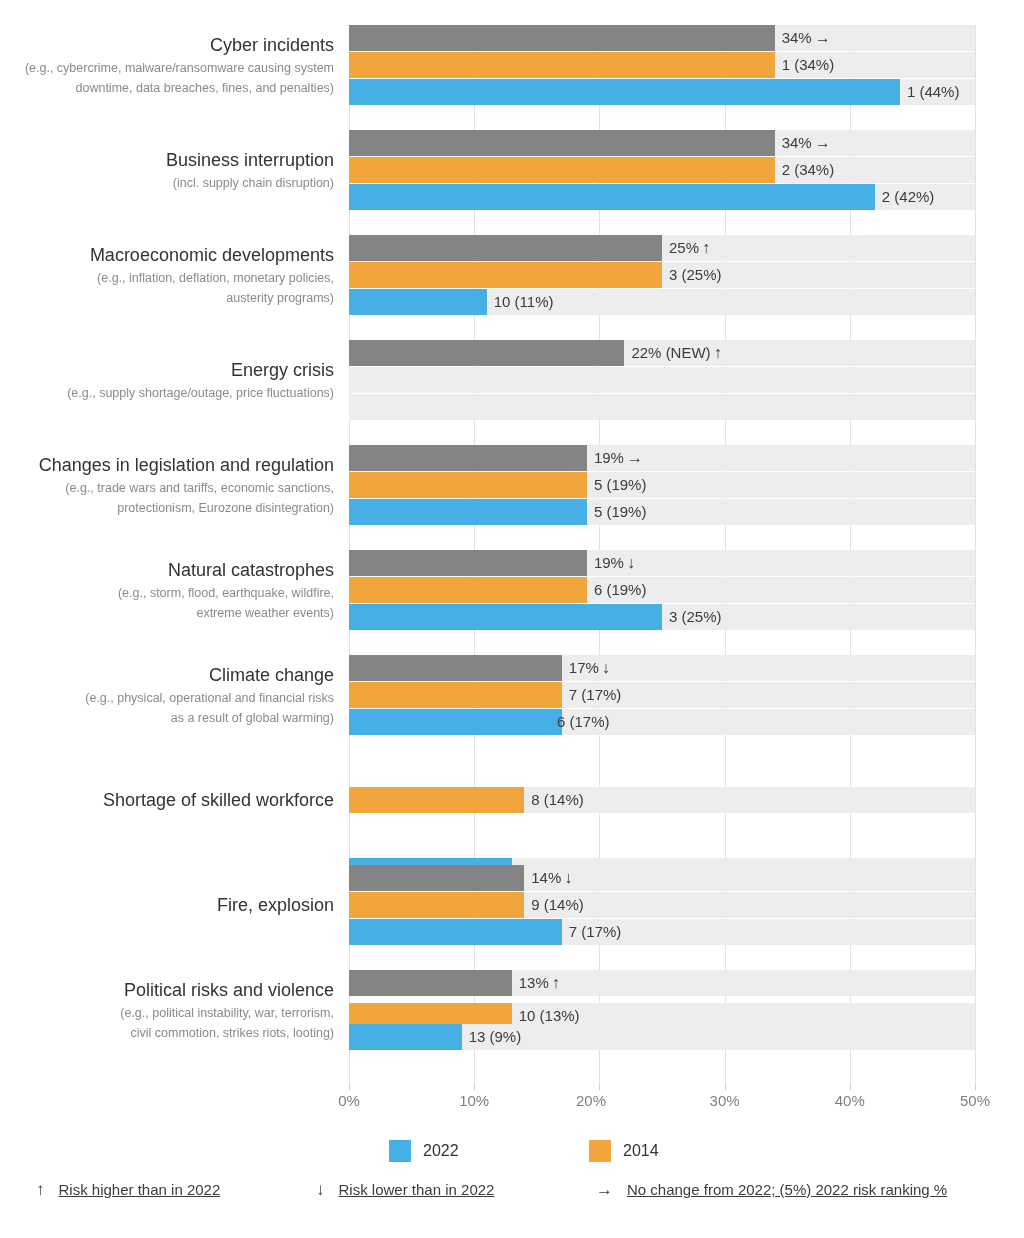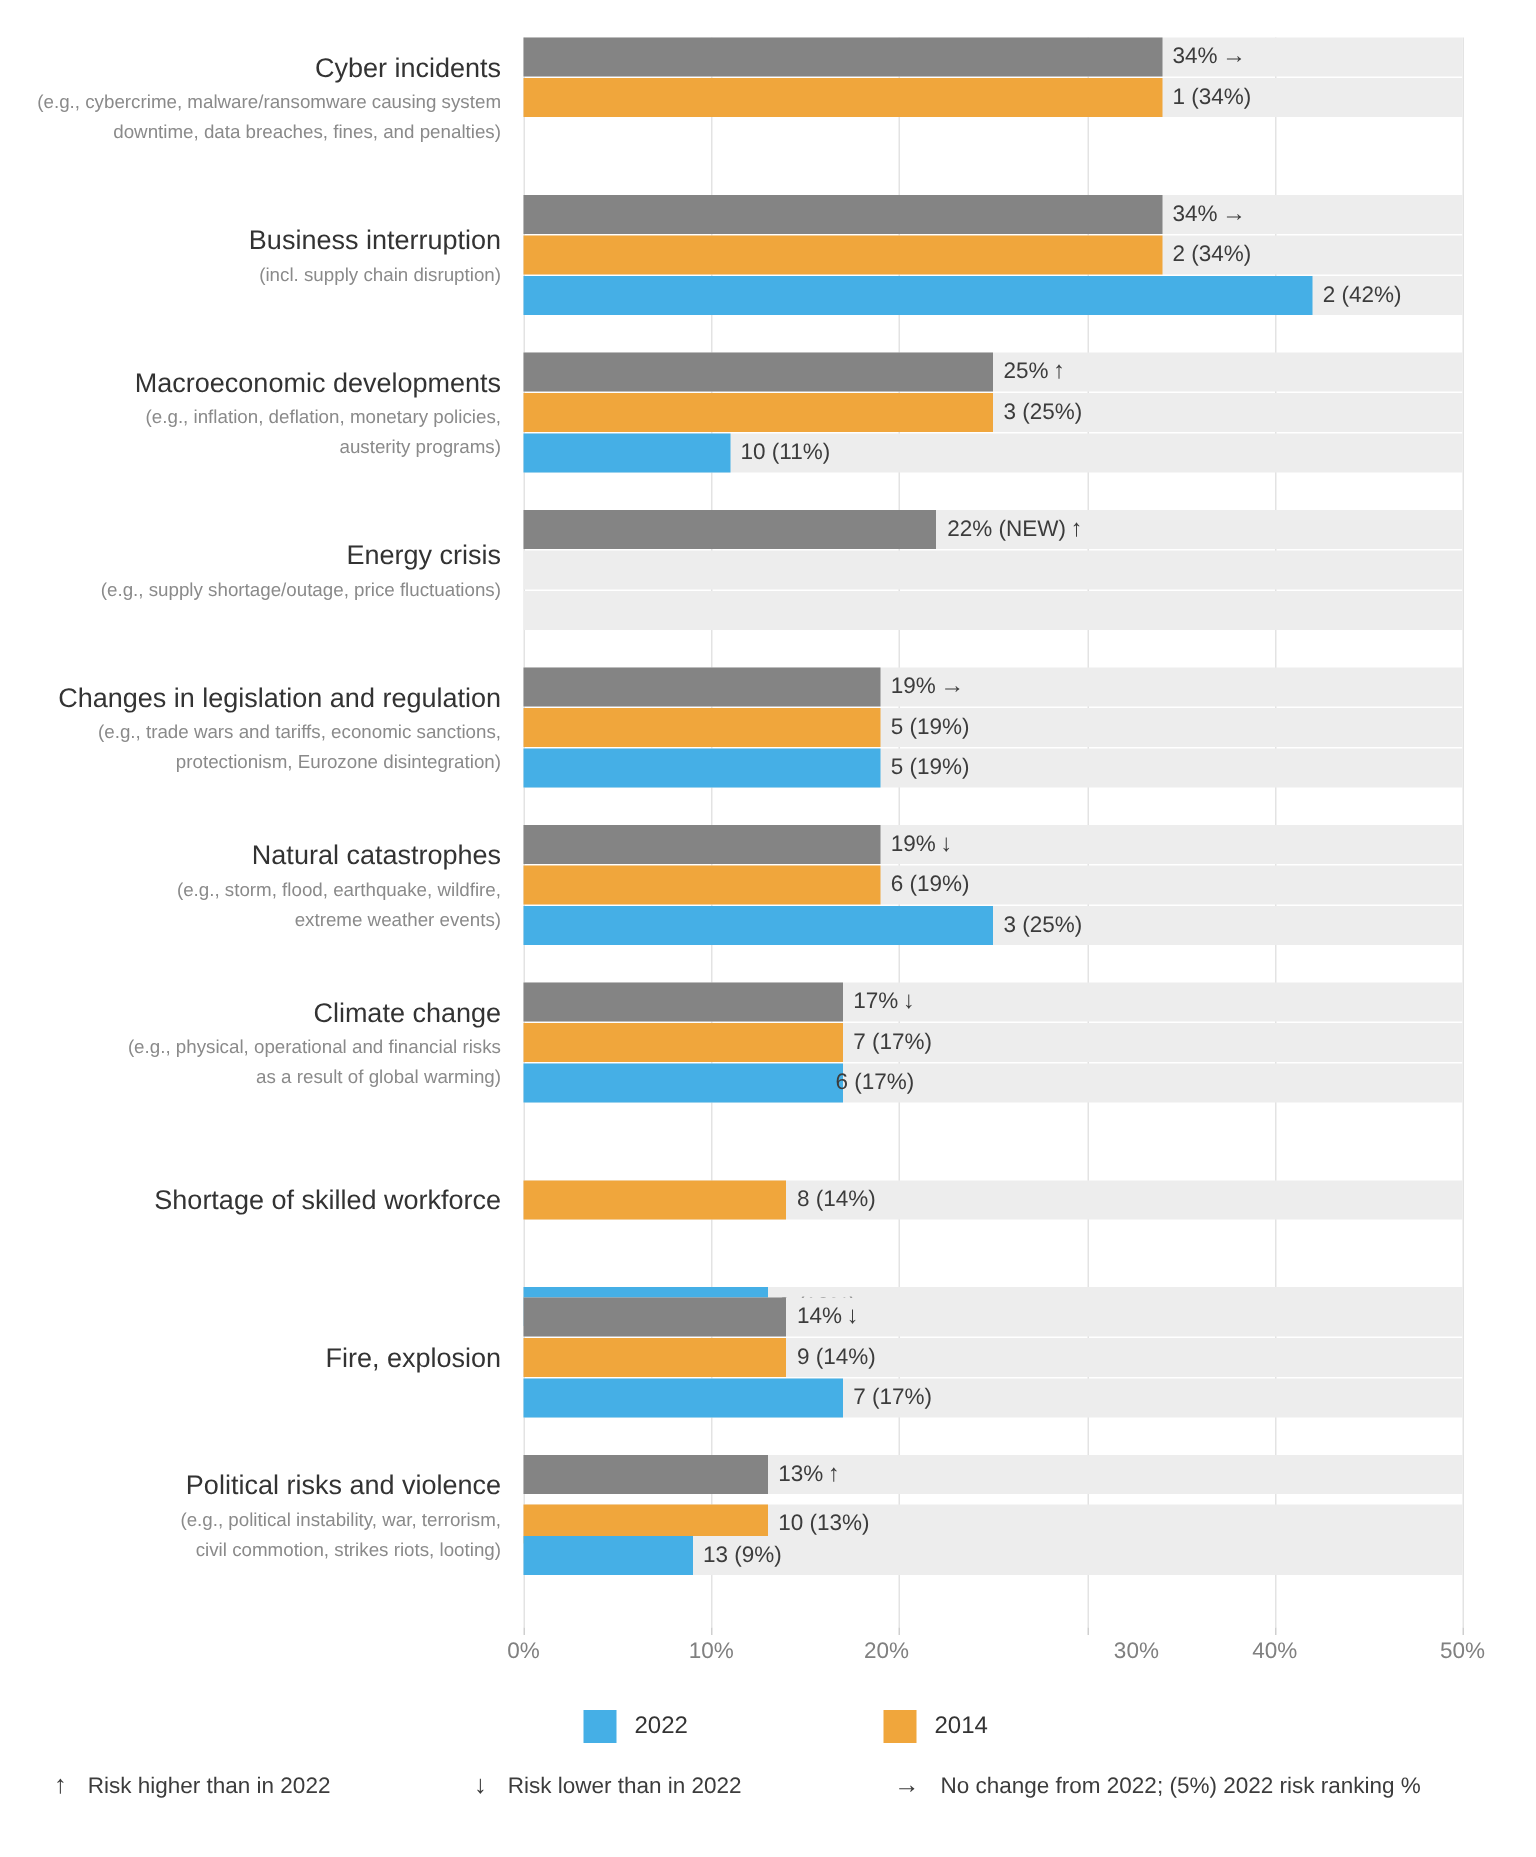--- a/index.html
+++ b/index.html
@@ -167,20 +167,21 @@
     white-space: nowrap;
   }
   .footnote-glyph {
     font-size: 17px;
     color: #3c3c3c;
     margin-right: 14px;
   }
   .footnote-text {
     font-size: 15px;
     color: #3c3c3c;
+    text-decoration: underline;
   }
 </style>
 </head>
 <body>
 
 <div id="chart-root">
 
   <div id="plot-area">
       <div class="gridline" style="left: 0px;"></div>
       <div class="gridline" style="left: 125.2px;"></div>
@@ -192,20 +193,25 @@
         <div class="bar-row" style="top: 0px;">
           <div class="bar-track"></div>
           <div class="bar-fill series-2023rank" style="width: 425.68px;"></div>
           <div class="bar-value" style="left: 425.68px;"><span>34%</span><span class="trend">→</span></div>
         </div>
         <div class="bar-row" style="top: 27px;">
           <div class="bar-track"></div>
           <div class="bar-fill series-2023" style="width: 425.68px;"></div>
           <div class="bar-value" style="left: 425.68px;"><span>1 (34%)</span></div>
         </div>
+        <div class="bar-row" style="top: 54px;">
+          <div class="bar-track"></div>
+          <div class="bar-fill series-2022" style="width: 550.88px;"></div>
+          <div class="bar-value" style="left: 550.88px;"><span>1 (44%)</span></div>
+        </div>
       </div>
       <div class="risk-group" style="top: 105px; height: 80px;">
         <div class="bar-row" style="top: 0px;">
           <div class="bar-track"></div>
           <div class="bar-fill series-2023rank" style="width: 425.68px;"></div>
           <div class="bar-value" style="left: 425.68px;"><span>34%</span><span class="trend">→</span></div>
         </div>
         <div class="bar-row" style="top: 27px;">
           <div class="bar-track"></div>
           <div class="bar-fill series-2023" style="width: 425.68px;"></div>
@@ -347,21 +353,21 @@
     </div>
 
   <div id="x-axis">
       <div class="tick-mark" style="left: 0px;"></div>
       <div class="tick-label" style="left: 0px;">0%</div>
       <div class="tick-mark" style="left: 125.2px;"></div>
       <div class="tick-label" style="left: 125.2px;">10%</div>
       <div class="tick-mark" style="left: 250.4px;"></div>
       <div class="tick-label" style="left: 242px;">20%</div>
       <div class="tick-mark" style="left: 375.6px;"></div>
-      <div class="tick-label" style="left: 375.6px; margin-left: 33px;">30%</div>
+      <div class="tick-label" style="left: 375.6px;">30%</div>
       <div class="tick-mark" style="left: 500.8px;"></div>
       <div class="tick-label" style="left: 500.8px;">40%</div>
       <div class="tick-mark" style="left: 626px;"></div>
       <div class="tick-label" style="left: 626px;">50%</div>
     </div>
 
   <div id="legend">
       <div class="legend-item" style="left: 40px;">
         <span class="legend-swatch" style="background: rgb(69, 175, 230);"></span>
         <span class="legend-label">2022</span>

